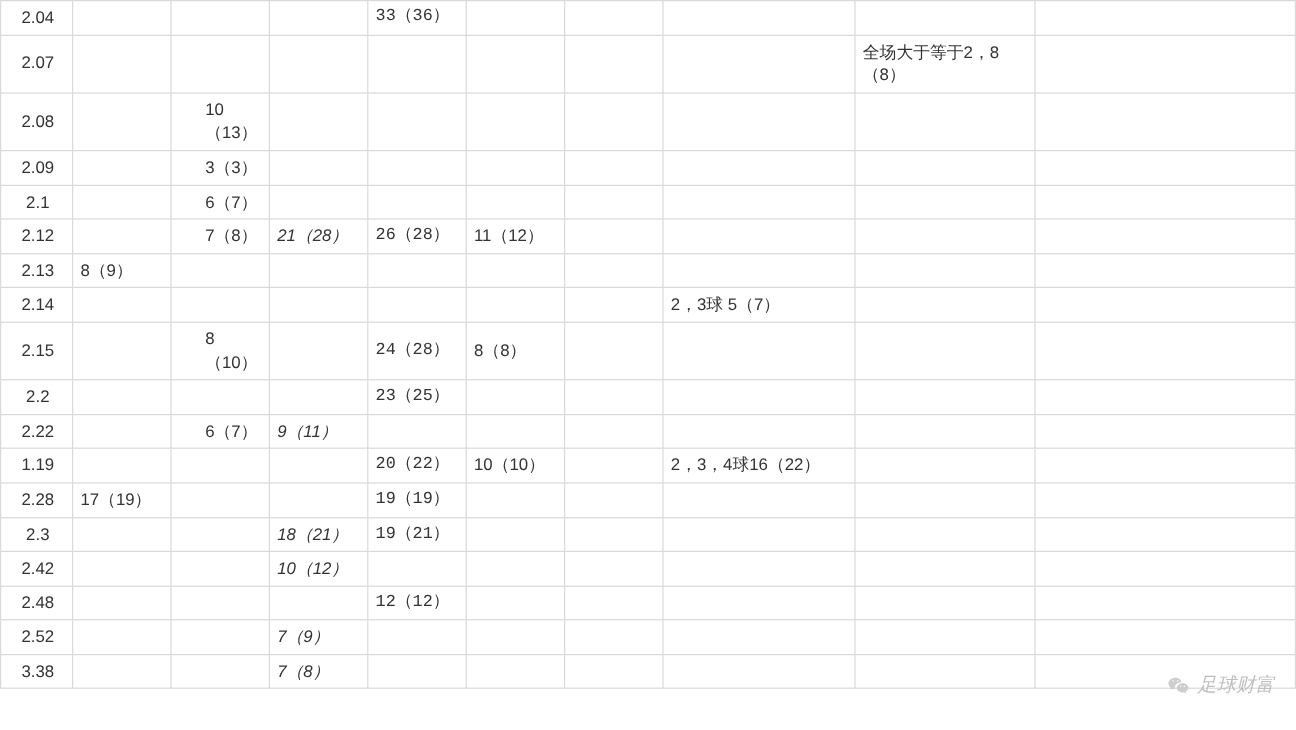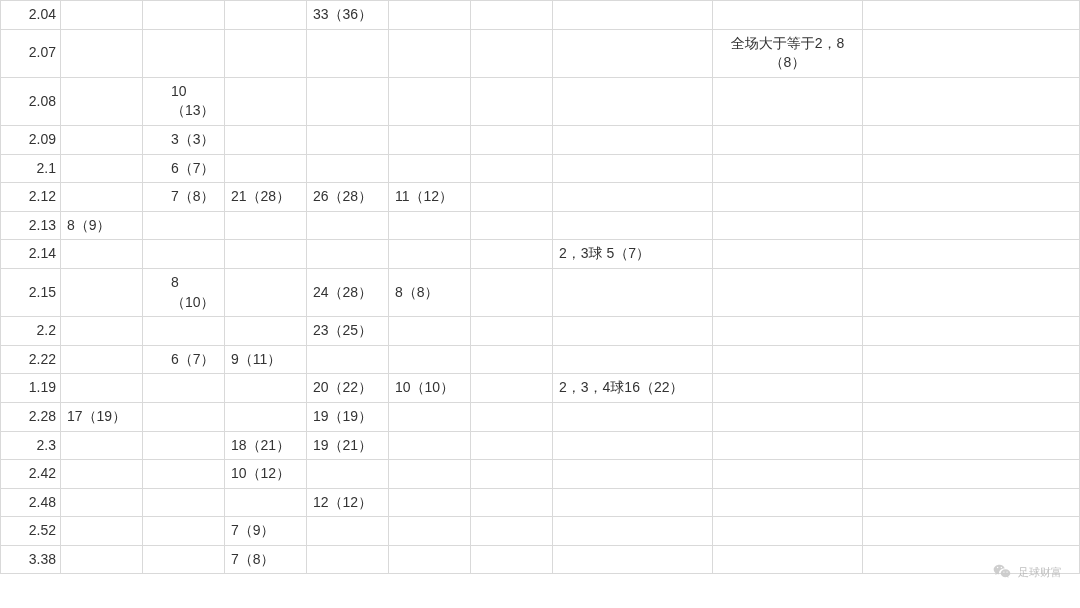--- a/index.html
+++ b/index.html
@@ -23,45 +23,46 @@
       padding: 4px 6px;
       height: 28px;
       vertical-align: middle;
       text-align: left;
       font-size: 14px;
       white-space: normal;
       word-break: break-word;
       line-height: 1.4;
     }
     td.col0 {
-      text-align: right;
+      text-align: center;
       width: 60px;
       padding-right: 4px;
     }
     td.col1 { width: 82px; margin-top: 32px; }
     td.col2 { width: 82px; padding-left: 28px; }
-    td.col3 { width: 82px; }
-    td.col4 { width: 82px; }
+    td.col3 { width: 82px; font-style: italic; }
+    td.col4 { width: 82px; font-family: Liberation Mono, monospace; }
     td.col5 { width: 82px; }
     td.col6 { width: 82px; }
     td.col7 { width: 160px; }
-    td.col8 { width: 150px; text-align: center; }
+    td.col8 { width: 150px; }
     td.col9 { width: auto; }
 
     .watermark {
       position: absolute;
       right: 18px;
       bottom: 26px;
       display: flex;
       align-items: center;
       gap: 6px;
       color: #b8b8b8;
-      font-size: 11px;
+      font-size: 16px;
       opacity: 0.9;
       pointer-events: none;
+      font-style: italic;
     }
     .wm-icon {
       width: 20px;
       height: 20px;
       display: inline-flex;
       align-items: center;
       justify-content: center;
     }
     .wm-icon svg { display: block; }
   </style>

